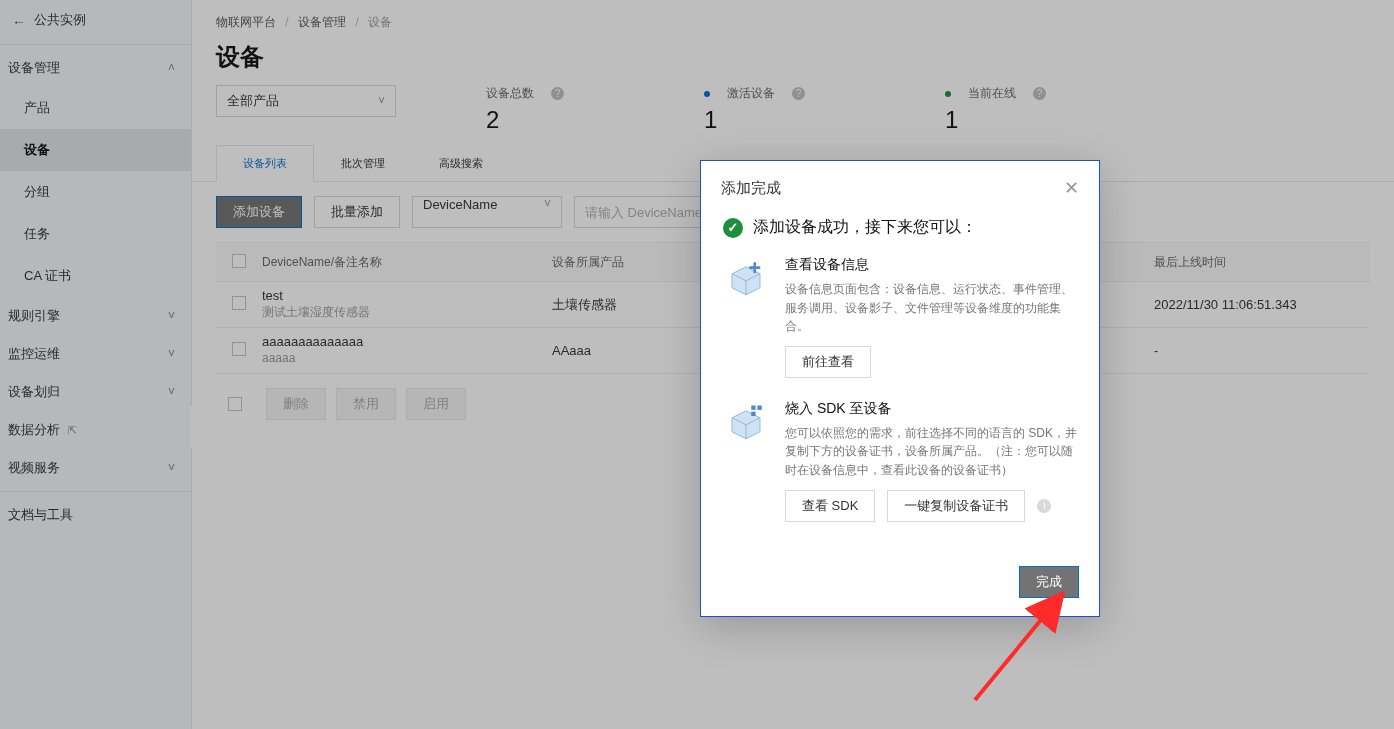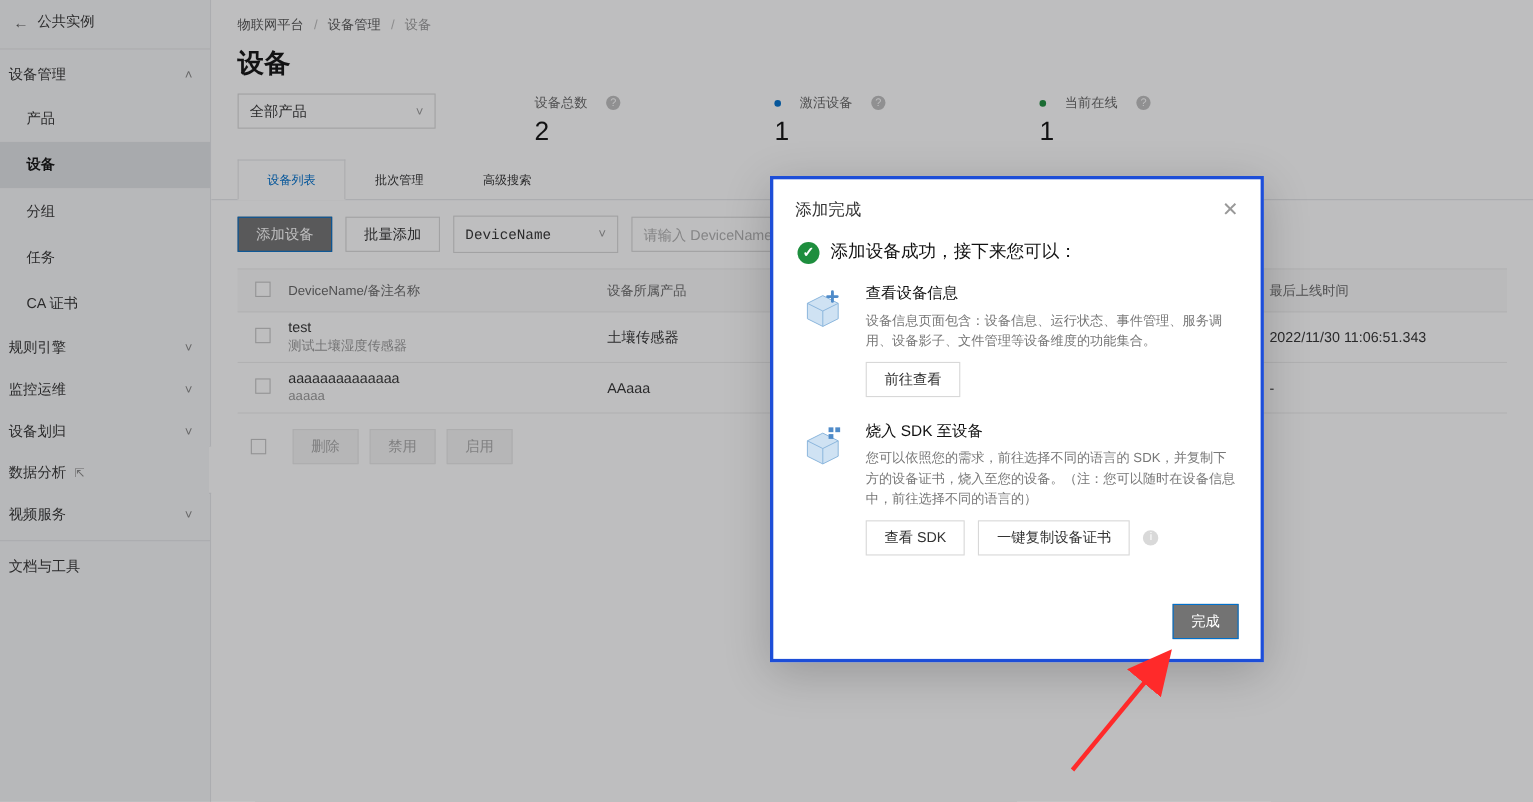--- a/index.html
+++ b/index.html
@@ -207,28 +207,27 @@
   }
   .btn.disabled {
     color: #aaa;
     background: #f4f4f4;
     border-color: #e8e8e8;
     cursor: not-allowed;
   }
   .select-input {
     height: 32px;
     display: flex;
-    align-items: center;
+    align-items: flex-start;
     justify-content: space-between;
     border: 1px solid #d8d8d8;
-    padding: 16px 10px;
+    padding: 0 10px;
     font-size: 13px;
     color: #333;
     background: #fff;
-    font-family: Liberation Mono, monospace;
   }
   .select-input .chev { color: #999; font-size: 12px; }
   .search-input {
     height: 32px;
     border: 1px solid #d8d8d8;
     padding: 0 10px;
     font-size: 13px;
     color: #333;
     width: 200px;
     background: #fff;
@@ -274,24 +273,24 @@
   
   .overlay {
     position: absolute;
     inset: 0;
     background: rgba(20,22,24,0.28);
   }
   .modal {
     position: absolute;
     top: 160px;
     left: 700px;
-    width: 449px;
+    width: 400px;
     background: #fff;
     box-shadow: 0 10px 40px rgba(0,0,0,0.2);
-    border: 3px solid #1d4ed8;
+    border: 1px solid #1d4ed8;
   }
   .modal-header {
     display: flex;
     align-items: center;
     justify-content: space-between;
     padding: 16px 20px 10px 20px;
     font-size: 15px;
     color: #333;
     font-weight: 500;
   }
@@ -543,21 +542,21 @@
             <path d="M8 18 L24 10 L40 18 L40 34 L24 42 L8 34 Z" fill="#cfe2f3" stroke="#88b4dc" stroke-width="1"></path>
             <path d="M8 18 L24 26 L40 18" stroke="#88b4dc" stroke-width="1" fill="none"></path>
             <path d="M24 26 L24 42" stroke="#88b4dc" stroke-width="1"></path>
             <rect x="30" y="4" width="5" height="5" fill="#4f8bc9"></rect>
             <rect x="37" y="4" width="5" height="5" fill="#4f8bc9"></rect>
             <rect x="30" y="11" width="5" height="5" fill="#4f8bc9"></rect>
           </svg>
         </div>
         <div class="option-content">
           <div class="option-title">烧入 SDK 至设备</div>
-          <div class="option-desc">您可以依照您的需求，前往选择不同的语言的 SDK，并复制下方的设备证书，烧入至您的设备。（注：您可以随时在设备信息中，前往选择不同的语言的）</div>
+          <div class="option-desc">您可以依照您的需求，前往选择不同的语言的 SDK，并复制下方的设备证书，设备所属产品。（注：您可以随时在设备信息中，查看此设备的设备证书）</div>
           <div class="option-actions">
             <div class="btn">查看 SDK</div>
             <div class="btn">一键复制设备证书</div>
             <span class="info-dot">i</span>
           </div>
         </div>
       </div>
     </div>
     <div class="modal-footer">
       <div class="btn primary">完成</div>

